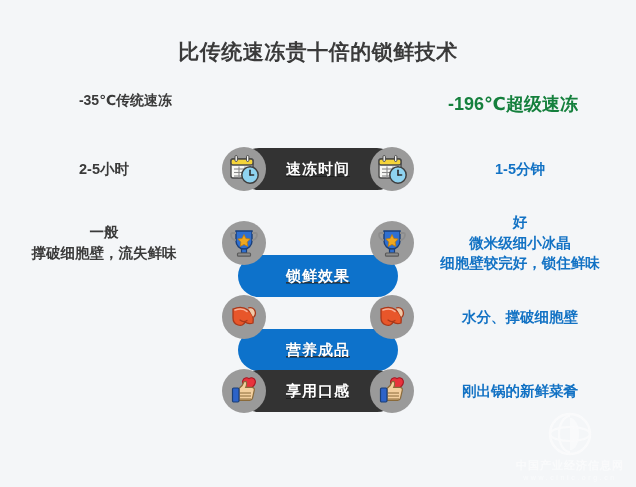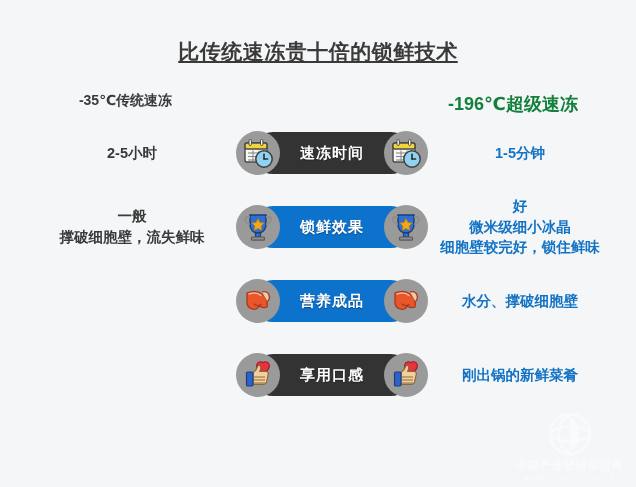--- a/index.html
+++ b/index.html
@@ -21,21 +21,20 @@
   .title {
     position: absolute;
     top: 38px;
     left: 0;
     width: 100%;
     text-align: center;
     font-size: 21px;
     font-weight: bold;
     color: #3a3a3a;
     letter-spacing: 0.5px;
-    text-decoration: underline;
   }
 
   
   .headers {
     position: absolute;
     top: 92px;
     left: 0;
     width: 100%;
     height: 32px;
   }
@@ -56,24 +55,23 @@
     width: 230px;
     text-align: center;
     font-size: 18px;
     font-weight: bold;
     color: #15803d;
   }
 
   
   .rows {
     position: absolute;
-    top: 116px;
+    top: 132px;
     left: 0;
     width: 100%;
-    padding-left: 28px;
   }
   .row {
     position: relative;
     height: 74px;
   }
 
   .side {
     position: absolute;
     top: 50%;
     transform: translateY(-50%);
@@ -97,23 +95,24 @@
   .pill {
     position: absolute;
     left: 16px;
     top: 0;
     width: 160px;
     height: 42px;
     border-radius: 21px;
     display: flex;
     align-items: center;
     justify-content: center;
+    text-decoration: underline;
   }
   .pill-dark { background: #333333; }
-  .pill-blue { background: #0d72cb; }
+  .pill-blue { background: #0d72cb; margin-top: 33px; }
 
   .pill-label {
     font-size: 15px;
     font-weight: bold;
     color: #ffffff;
     letter-spacing: 1px;
     text-shadow: 0 1px 1px rgba(0,0,0,.35);
   }
 
   .badge {

